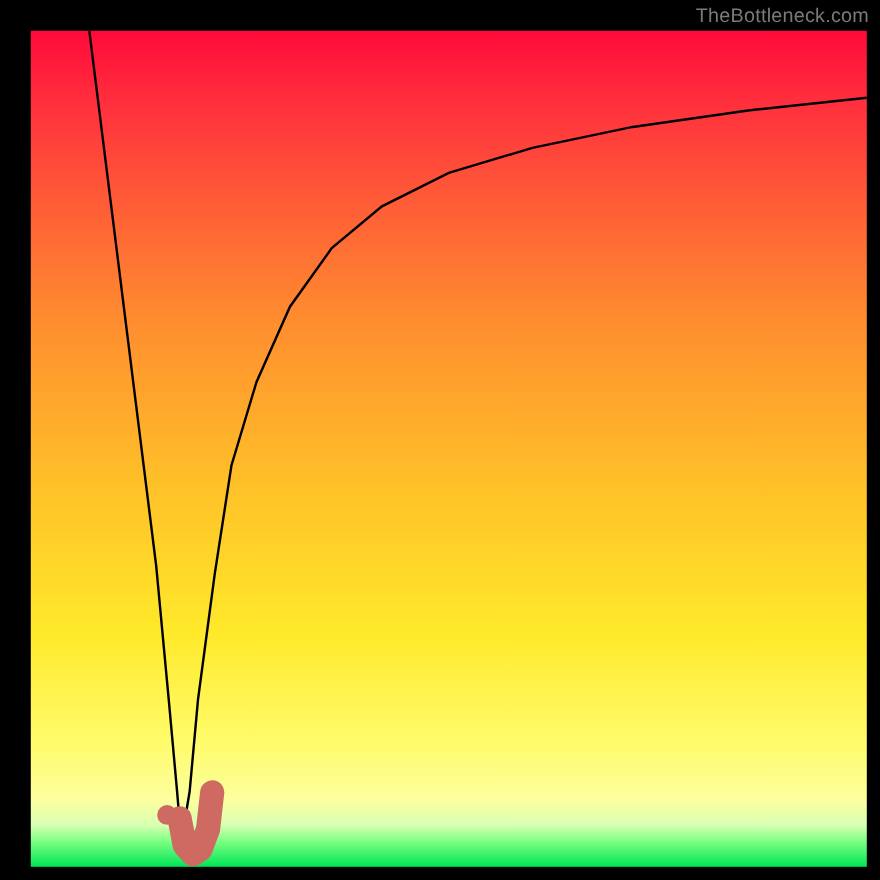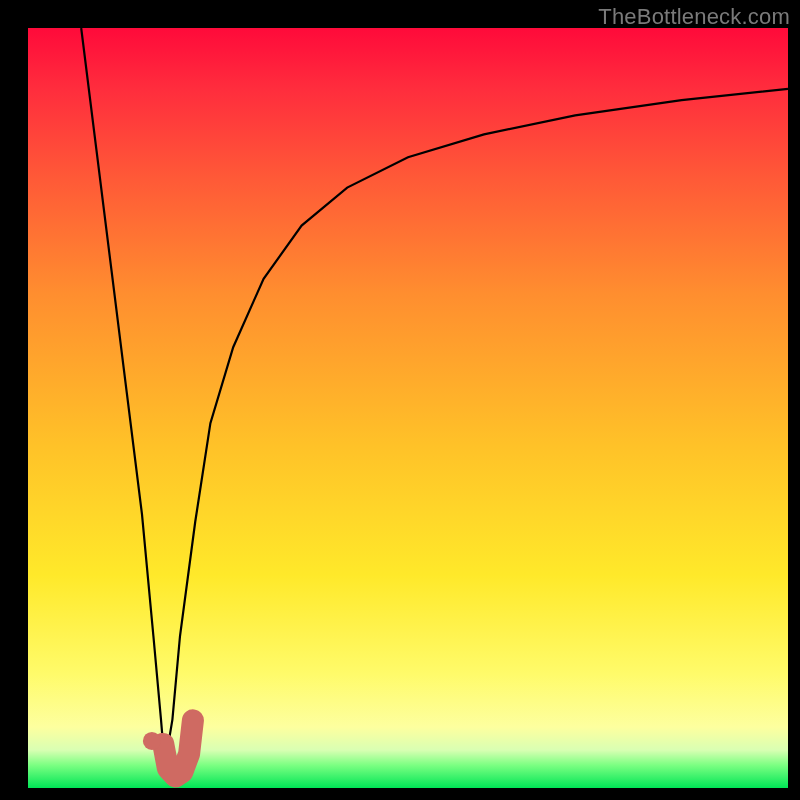--- a/index.html
+++ b/index.html
@@ -40,21 +40,21 @@
         #d9ffb3 95%,
         #7bff82 97%,
         #00e556 100%
       );
   }
   .watermark {
     position: absolute;
     top: 4px;
     right: 10px;
     color: #7a7a7a;
-    font-size: 22px;
+    font-size: 18px;
     letter-spacing: 0.2px;
     font-weight: 500;
   }
   svg.overlay {
     position: absolute;
     left: 0;
     top: 0;
   }
   .curve {
     fill: none;

